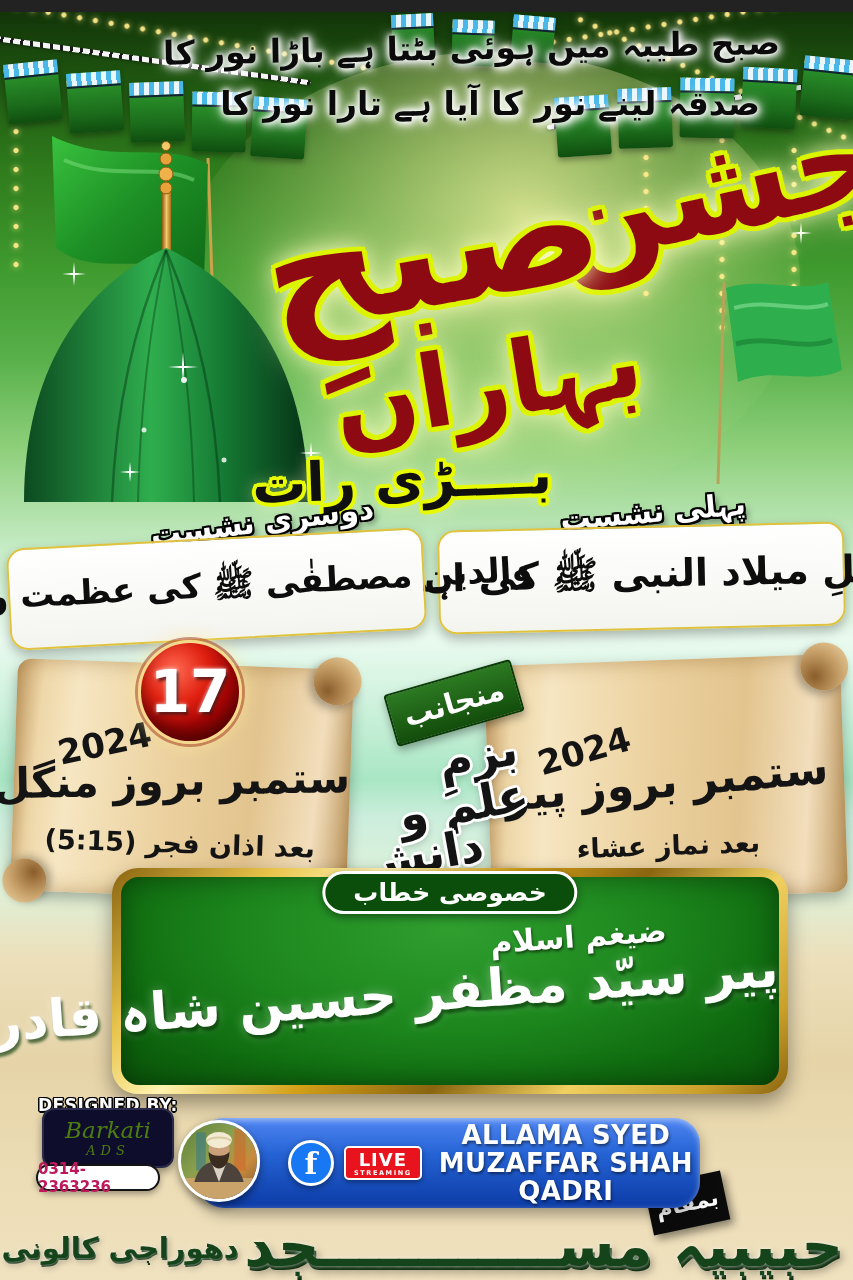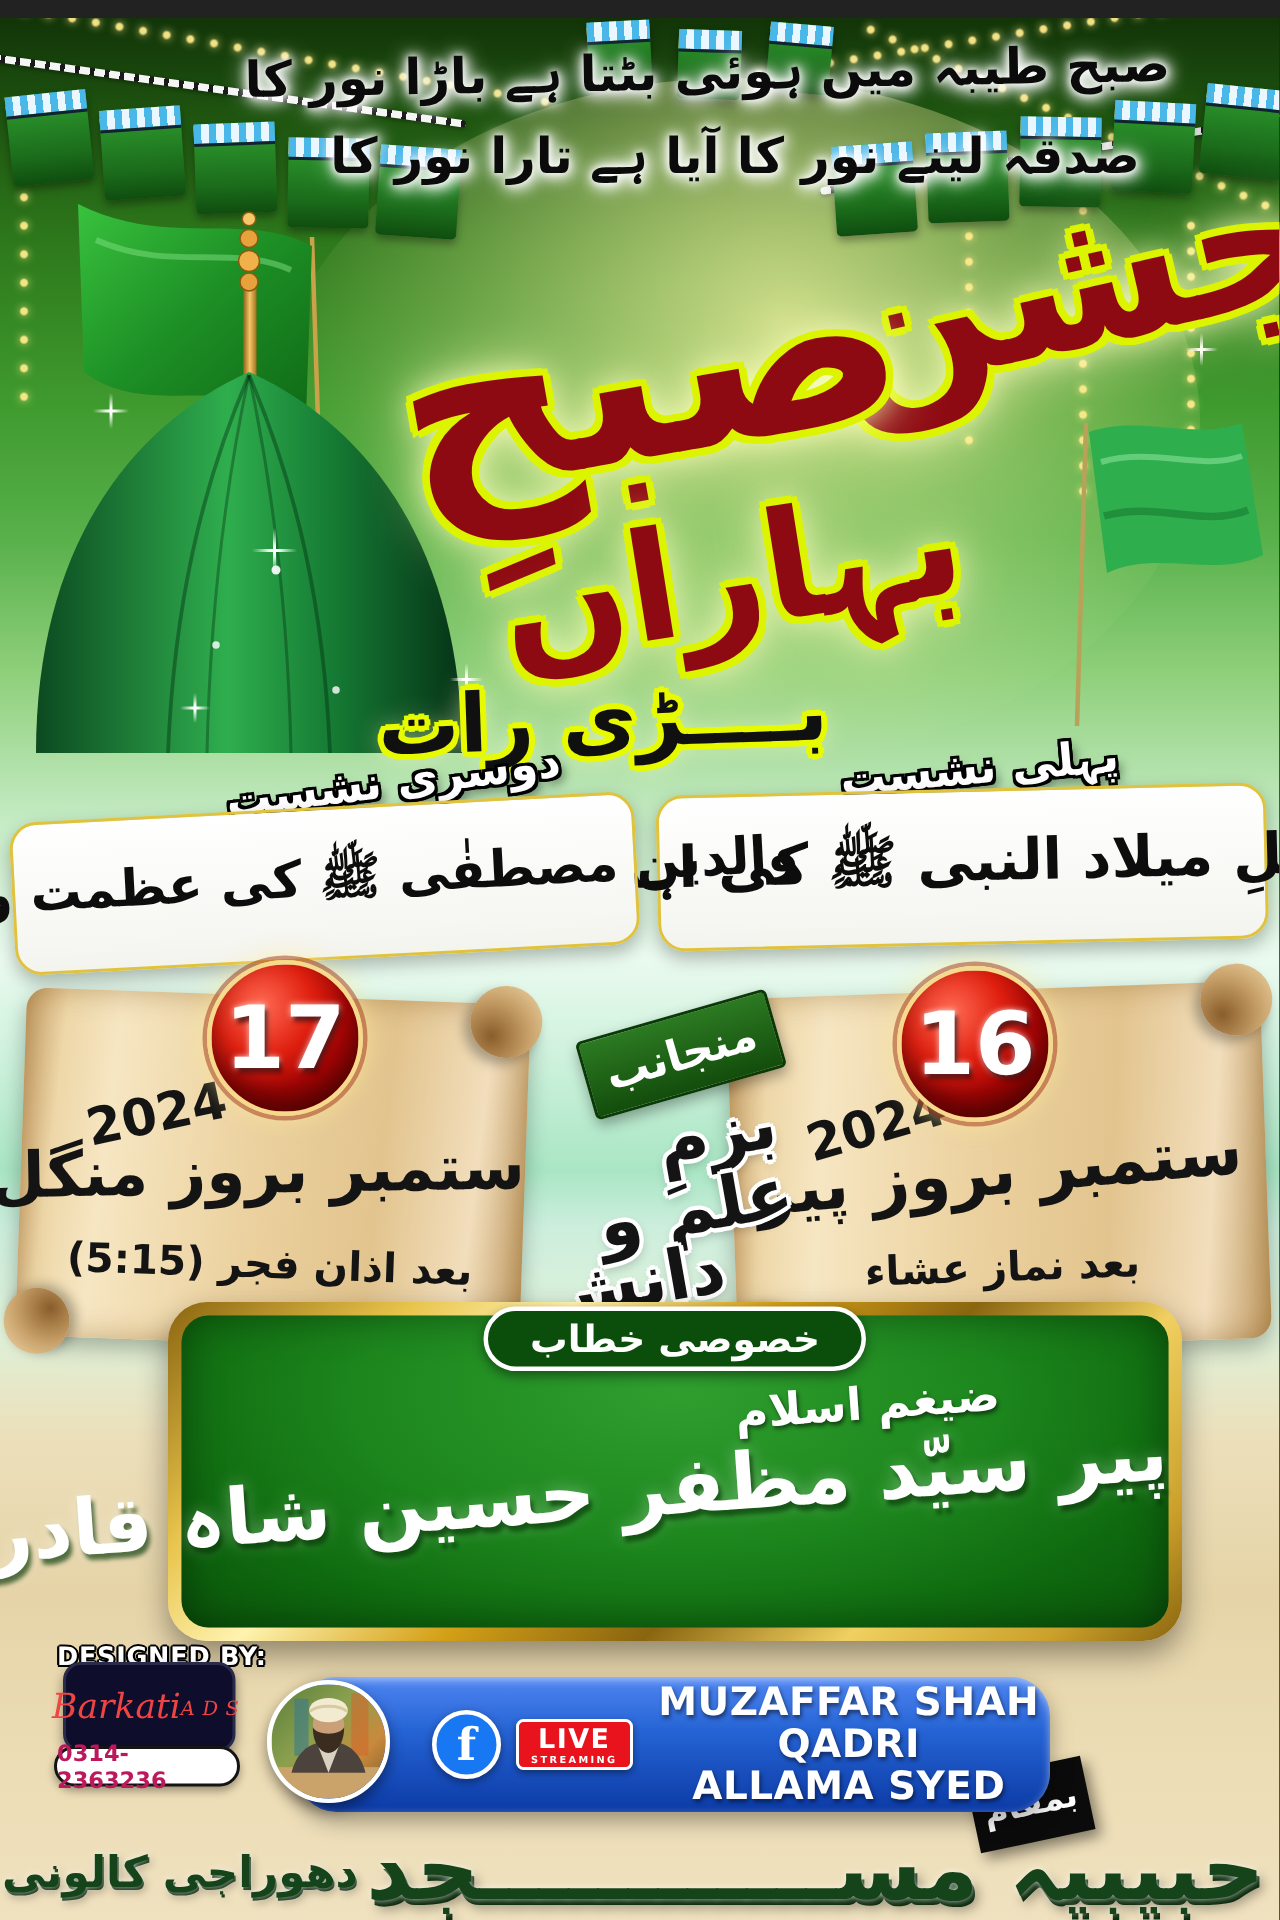--- a/index.html
+++ b/index.html
@@ -77,22 +77,22 @@
     box-shadow:inset 0 0 28px rgba(0,0,0,.38);}
   .khitab-pill{position:absolute;left:50%;top:-6px;transform:translateX(-50%);background:#0b4d0b;border:3px solid #fff;border-radius:24px;
     padding:4px 28px;color:#fff;font-size:25px;font-weight:800;direction:rtl;white-space:nowrap;box-shadow:0 3px 8px rgba(0,0,0,.45);}
   .honorific{position:absolute;right:112px;top:42px;color:#fff;font-size:30px;font-weight:700;transform:rotate(-4deg);direction:rtl;
     text-shadow:1px 2px 3px rgba(0,0,0,.55);}
   .sp-name{position:absolute;left:0;right:0;top:84px;text-align:center;color:#fff;font-size:52px;font-weight:800;direction:rtl;white-space:nowrap;
     transform:rotate(-4deg);text-shadow:2px 4px 3px rgba(0,50,0,.65),0 0 12px rgba(255,255,255,.35);}
   
   .dz-label{font-size:17px;font-weight:800;color:#fff;letter-spacing:.5px;
     text-shadow:-1.5px 0 0 #000,1.5px 0 0 #000,0 -1.5px 0 #000,0 1.5px 0 #000,-1px -1px 0 #000,1px 1px 0 #000,1px -1px 0 #000,-1px 1px 0 #000;}
-  .dz-box{width:115px;height:60px;background:#0e0e2c;border:2px solid #2a2a4a;border-radius:12px;
-    display:flex;flex-direction:row;align-items:center;justify-content:center;color:#ef4444;box-shadow:0 4px 8px rgba(0,0,0,.4);}
+  .dz-box{width:132px;height:60px;background:#0e0e2c;border:2px solid #2a2a4a;border-radius:12px;
+    display:flex;flex-direction:column;align-items:center;justify-content:center;color:#4d7c0f;box-shadow:0 4px 8px rgba(0,0,0,.4);}
   .dz-name{font-family:"DejaVu Serif",serif;font-style:italic;font-size:23px;line-height:1;}
   .dz-sub{font-family:"DejaVu Serif",serif;font-style:italic;font-size:13px;letter-spacing:5px;margin-top:2px;line-height:1;}
   .dz-phone{width:124px;height:27px;background:#fff;border:2px solid #141414;border-radius:14px;display:flex;align-items:center;justify-content:center;
     font-size:15px;font-weight:800;color:#be185d;box-shadow:0 3px 6px rgba(0,0,0,.35);}
   .photo{left:178px;top:1108px;width:82px;height:82px;border-radius:50%;border:3px solid #fff;overflow:hidden;z-index:6;
     box-shadow:0 4px 9px rgba(0,0,0,.45);}
   .bar{left:198px;top:1106px;width:502px;height:90px;border-radius:26px;z-index:5;
     background:linear-gradient(180deg,#4f86f2 0%,#2563d4 40%,#0c3ba6 100%);
     box-shadow:inset 0 2px 6px rgba(255,255,255,.5),0 6px 14px rgba(0,0,0,.35);
     display:flex;align-items:center;padding-left:90px;gap:10px;}
@@ -209,23 +209,20 @@
   <div class="abs wlabel" style="left:150px;top:492px;font-size:30px;transform:rotate(-7deg);">دوسری نشست</div>
   <div class="abs wbox" style="left:8px;top:526px;width:417px;height:102px;transform:rotate(-3deg);">
     <div class="topic" style="font-size:34px;">والدین مصطفٰی ﷺ کی عظمت و شان</div>
   </div>
 
   <div class="abs scroll" style="left:488px;top:648px;width:356px;height:238px;transform:rotate(-2deg);">
     <span class="yr" style="left:50px;top:68px;">2024</span>
     <div class="mon" style="top:96px;">ستمبر بروز پیر</div>
     <div class="tim" style="top:170px;">بعد نماز عشاء</div>
   </div>
-  <div class="abs day" style="left:598px;top:632px;">
-    <span>16</span>
-  </div>
 
   <div class="abs scroll" style="left:14px;top:652px;width:336px;height:232px;transform:rotate(2deg);">
     <span class="yr" style="left:42px;top:62px;">2024</span>
     <div class="mon" style="top:92px;font-size:42px;">ستمبر بروز منگل</div>
     <div class="tim" style="top:164px;">بعد اذان فجر (5:15)</div>
   </div>
   <div class="abs day" style="left:138px;top:628px;">
     <span>17</span>
   </div>
 
@@ -251,22 +248,22 @@
   </div>
   <div class="abs dz-phone" style="left:36px;top:1152px;">0314-2363236</div>
 
   <div class="abs bar">
     <div class="fb">f</div>
     <div class="live">
       <div class="live-main">LIVE</div>
       <div class="live-sub">STREAMING</div>
     </div>
     <div class="bar-name">
+      <div>ALLAMA SYED</div>
       <div>MUZAFFAR SHAH QADRI</div>
-      <div>ALLAMA SYED</div>
     </div>
   </div>
 
   <div class="abs photo">
     <svg width="76" height="76" viewBox="0 0 80 80">
       <defs>
         <linearGradient id="phBg" x1="0" y1="0" x2="1" y2="1">
           <stop offset="0" stop-color="#5a7d3a"></stop>
             <stop offset=".4" stop-color="#8aa04e"></stop>
           <stop offset=".7" stop-color="#c98a3c"></stop>

